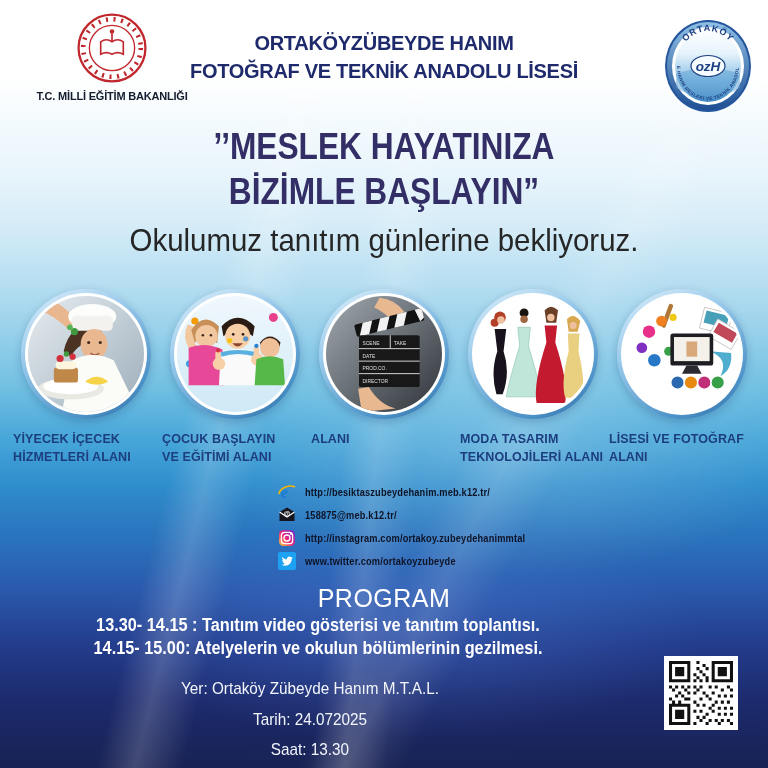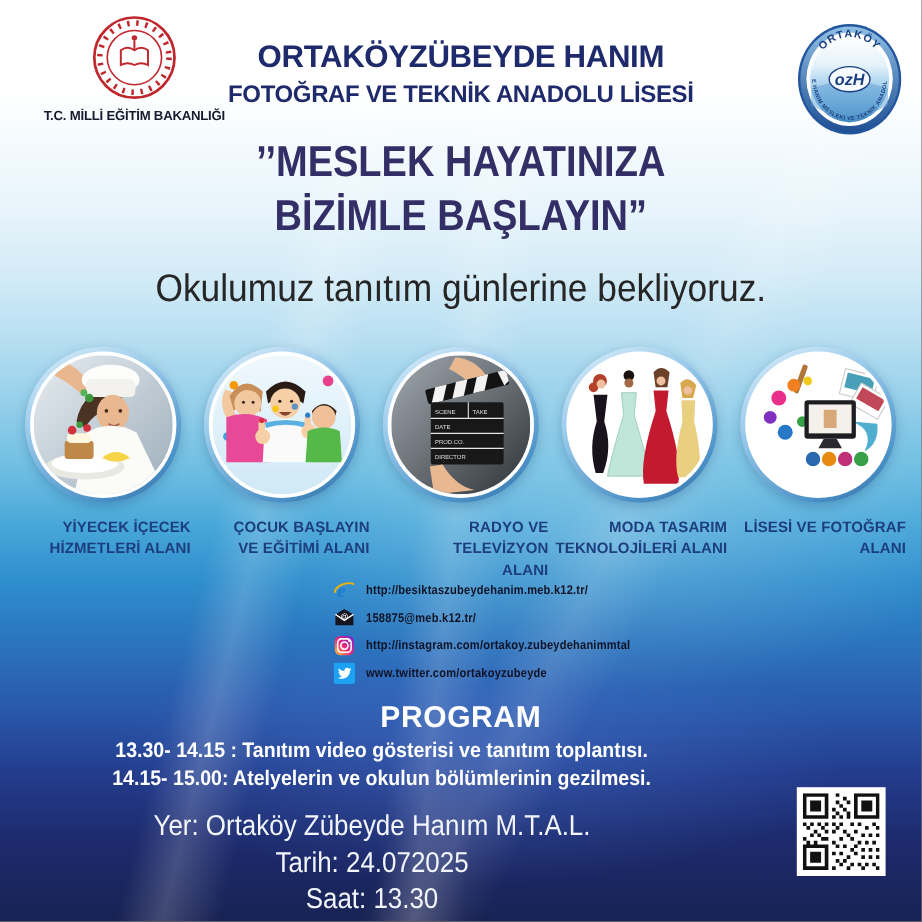--- a/index.html
+++ b/index.html
@@ -17,54 +17,54 @@
       linear-gradient(104deg, rgba(255,255,255,0) 30%, rgba(255,255,255,.18) 34%, rgba(255,255,255,0) 39%),
       linear-gradient(96deg,  rgba(255,255,255,0) 46%, rgba(255,255,255,.15) 50%, rgba(255,255,255,0) 55%),
       linear-gradient(118deg, rgba(255,255,255,0) 60%, rgba(255,255,255,.12) 64%, rgba(255,255,255,0) 69%),
       radial-gradient(ellipse 430px 190px at 66% 58%, rgba(255,255,255,.22), rgba(255,255,255,0) 70%),
       radial-gradient(ellipse 420px 150px at 52% 82%, rgba(90,140,230,.30), rgba(90,140,230,0) 72%);
   }
   
   .ministry{ position:absolute; left:36px; top:12px; width:152px; text-align:center; }
   .ministry-caption{ margin-top:2px; font-size:11px; font-weight:bold; color:#141c2e; letter-spacing:-0.2px; }
   .school-title{ position:absolute; left:170px; right:170px; top:32px; text-align:center; color:#1e2a6b; }
-  .school-title .l1{ font-size:26px; font-weight:bold; letter-spacing:-0.3px; }
+  .school-title .l1{ font-size:20px; font-weight:bold; letter-spacing:-0.3px; }
   .school-title .l2{ font-size:20px; font-weight:bold; letter-spacing:-0.3px; margin-top:5px; }
   .badge{ position:absolute; right:14px; top:14px; width:92px; height:100px; }
   
-  .headline{ position:absolute; top:112px; left:0; width:768px; text-align:center;
+  .headline{ position:absolute; top:124px; left:0; width:768px; text-align:center;
              color:#332f66; font-weight:bold; font-size:36px; line-height:45px; }
   .headline div{ transform:scaleX(.88); transform-origin:center; }
   .subtitle{ position:absolute; top:222px; left:0; width:768px; text-align:center;
              color:#262626; font-size:32px; font-weight:400; transform:scaleX(.92); }
   
   .areas{ position:absolute; top:289px; left:13px; right:13px; display:flex; justify-content:space-between; }
-  .area{ width:146px; text-align:right; }
+  .area{ width:146px; text-align:left; }
   .ring{ width:130px; height:130px; margin:0 auto; border-radius:50%; padding:4px;
          background:linear-gradient(150deg,#e2f1fb 0%,#9bcbec 35%,#4a90c6 80%,#31699f 100%);
          box-shadow:0 3px 9px rgba(25,70,115,.28); }
   .ring-white{ width:100%; height:100%; border-radius:50%; background:#fff; padding:3px; }
   .photo{ width:100%; height:100%; border-radius:50%; overflow:hidden; }
   .photo svg{ display:block; width:100%; height:100%; }
   .area-label{ margin-top:11px; font-size:12.5px; font-weight:bold; color:#1c3e7e; line-height:1.45; letter-spacing:.1px; }
   
   .contacts{ position:absolute; left:278px; top:480px; }
   .contact-row{ display:flex; align-items:center; height:23px; }
   .contact-icon{ width:18px; height:18px; margin-right:9px; flex:0 0 auto; }
   .contact-icon svg{ display:block; width:18px; height:18px; }
   .contact-text{ font-size:10.5px; font-weight:600; color:#0f1326; letter-spacing:.2px;
                  transform:scaleX(.88); transform-origin:left center; white-space:nowrap; }
   
   .program-title{ position:absolute; top:584px; left:0; width:768px; text-align:center;
-                  color:#fff; font-size:25px; font-weight:bold; letter-spacing:.5px; }
+                  color:#fff; font-size:25px; font-weight:normal; letter-spacing:.5px; }
   .program-items{ position:absolute; top:614px; left:0; width:636px; text-align:center;
                   color:#fff; font-size:17.5px; font-weight:600; line-height:23px; }
   .program-items div{ transform:scaleX(.93); transform-origin:center; }
   .footer{ position:absolute; top:674px; left:0; width:620px; text-align:center;
-           color:#f2f5fb; font-size:24px; font-weight:400; line-height:30.5px; }
+           color:#f2f5fb; font-size:17px; font-weight:400; line-height:30.5px; }
   .footer div{ transform:scaleX(.90); transform-origin:center; }
   
   .qr{ position:absolute; left:664px; top:656px; width:74px; height:74px; background:#fff; padding:5px; }
   .qr svg{ display:block; width:100%; height:100%; }
 </style>
 </head>
 <body>
 
 <div class="poster">
   <div class="overlay streaks"></div>
@@ -246,21 +246,20 @@
           <text x="76" y="55" font-size="5.5" fill="#e0e0e0">TAKE</text>
           <text x="41" y="69" font-size="5.5" fill="#e0e0e0">DATE</text>
           <text x="41" y="83" font-size="5.5" fill="#e0e0e0">PROD.CO.</text>
           <text x="41" y="97" font-size="5.5" fill="#e0e0e0">DIRECTOR</text>
           <path d="M48 102 Q60 122 78 126 L40 130 L36 104 Z" fill="#e8b890"></path>
         </svg>
       </div>
           </div>
         </div>
       <div class="area-label">
-        <div>RADYO VE TELEVİZYON</div>
         <div>ALANI</div>
       </div>
     </div>
 
     <div class="area">
       <div class="ring">
           <div class="ring-white">
             <div class="photo">
         <svg viewBox="0 0 130 130">
           <rect width="130" height="130" fill="#ffffff"></rect>

